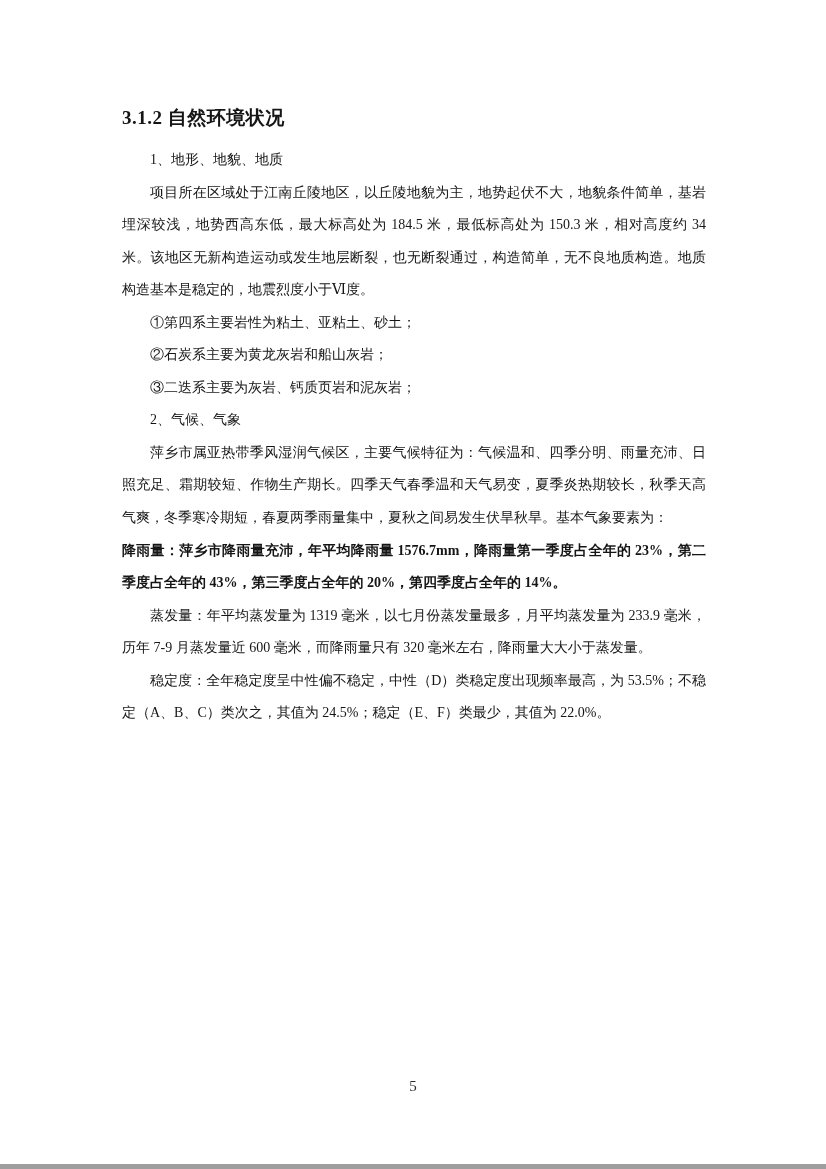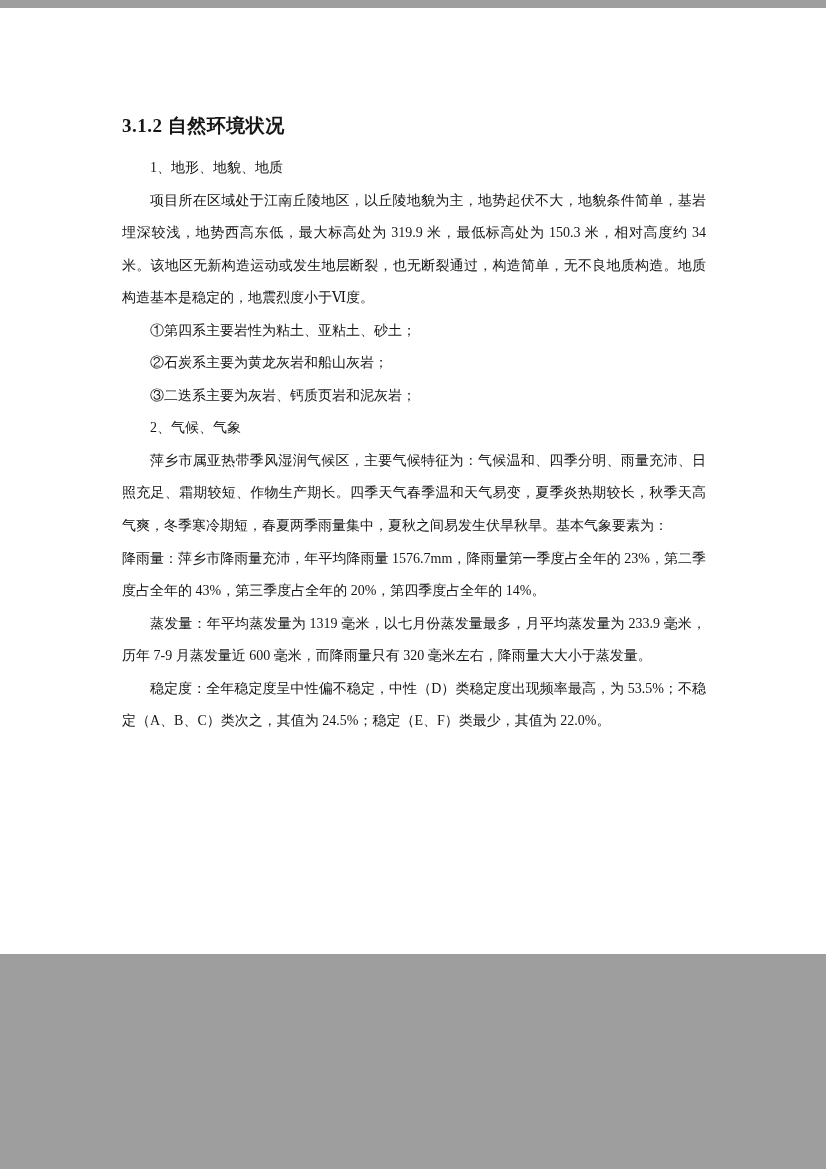--- a/index.html
+++ b/index.html
@@ -3,22 +3,22 @@
 <meta charset="utf-8">
 <style>
   html, body {
     margin: 0;
     padding: 0;
     background: #9e9e9e;
   }
   .page {
     position: relative;
     width: 826px;
-    height: 946px;
-    margin: 8px auto;
+    height: 1164px;
+    margin: 0 auto;
     background: #ffffff;
     color: #151515;
     font-family: "Liberation Serif", "DejaVu Serif", serif;
     overflow: hidden;
     box-sizing: border-box;
   }
   .content {
     position: absolute;
     left: 122px;
     top: 104px;
@@ -33,39 +33,39 @@
   }
   .content p {
     margin: 0;
     font-size: 14px;
     line-height: 32.55px;
     text-align: justify;
     text-justify: inter-ideograph;
     word-break: break-all;
   }
   .indent { text-indent: 2em; }
-  .noindent { text-indent: 0; }
+  .noindent { text-indent: 0; font-weight: bold; }
   .footer {
     position: absolute;
     left: 0;
     top: 1078px;
     width: 100%;
     text-align: center;
     font-size: 15px;
     color: #2a2a2a;
   }
 </style>
 </head>
 <body>
 
 <div class="page">
   <div class="content">
     <h2 class="heading">3.1.2 自然环境状况</h2>
     <p class="indent">1、地形、地貌、地质</p>
-    <p class="indent">项目所在区域处于江南丘陵地区，以丘陵地貌为主，地势起伏不大，地貌条件简单，基岩埋深较浅，地势西高东低，最大标高处为 319.9 米，最低标高处为 150.3 米，相对高度约 34 米。该地区无新构造运动或发生地层断裂，也无断裂通过，构造简单，无不良地质构造。地质构造基本是稳定的，地震烈度小于Ⅵ度。</p>
+    <p class="indent">项目所在区域处于江南丘陵地区，以丘陵地貌为主，地势起伏不大，地貌条件简单，基岩埋深较浅，地势西高东低，最大标高处为 184.5 米，最低标高处为 150.3 米，相对高度约 34 米。该地区无新构造运动或发生地层断裂，也无断裂通过，构造简单，无不良地质构造。地质构造基本是稳定的，地震烈度小于Ⅵ度。</p>
     <p class="indent">①第四系主要岩性为粘土、亚粘土、砂土；</p>
     <p class="indent">②石炭系主要为黄龙灰岩和船山灰岩；</p>
     <p class="indent">③二迭系主要为灰岩、钙质页岩和泥灰岩；</p>
     <p class="indent">2、气候、气象</p>
     <p class="indent">萍乡市属亚热带季风湿润气候区，主要气候特征为：气候温和、四季分明、雨量充沛、日照充足、霜期较短、作物生产期长。四季天气春季温和天气易变，夏季炎热期较长，秋季天高气爽，冬季寒冷期短，春夏两季雨量集中，夏秋之间易发生伏旱秋旱。基本气象要素为：</p>
     <p class="noindent">降雨量：萍乡市降雨量充沛，年平均降雨量 1576.7mm，降雨量第一季度占全年的 23%，第二季度占全年的 43%，第三季度占全年的 20%，第四季度占全年的 14%。</p>
     <p class="indent">蒸发量：年平均蒸发量为 1319 毫米，以七月份蒸发量最多，月平均蒸发量为 233.9 毫米，历年 7-9 月蒸发量近 600 毫米，而降雨量只有 320 毫米左右，降雨量大大小于蒸发量。</p>
     <p class="indent">稳定度：全年稳定度呈中性偏不稳定，中性（D）类稳定度出现频率最高，为 53.5%；不稳定（A、B、C）类次之，其值为 24.5%；稳定（E、F）类最少，其值为 22.0%。</p>
   </div>
   <div class="footer">

